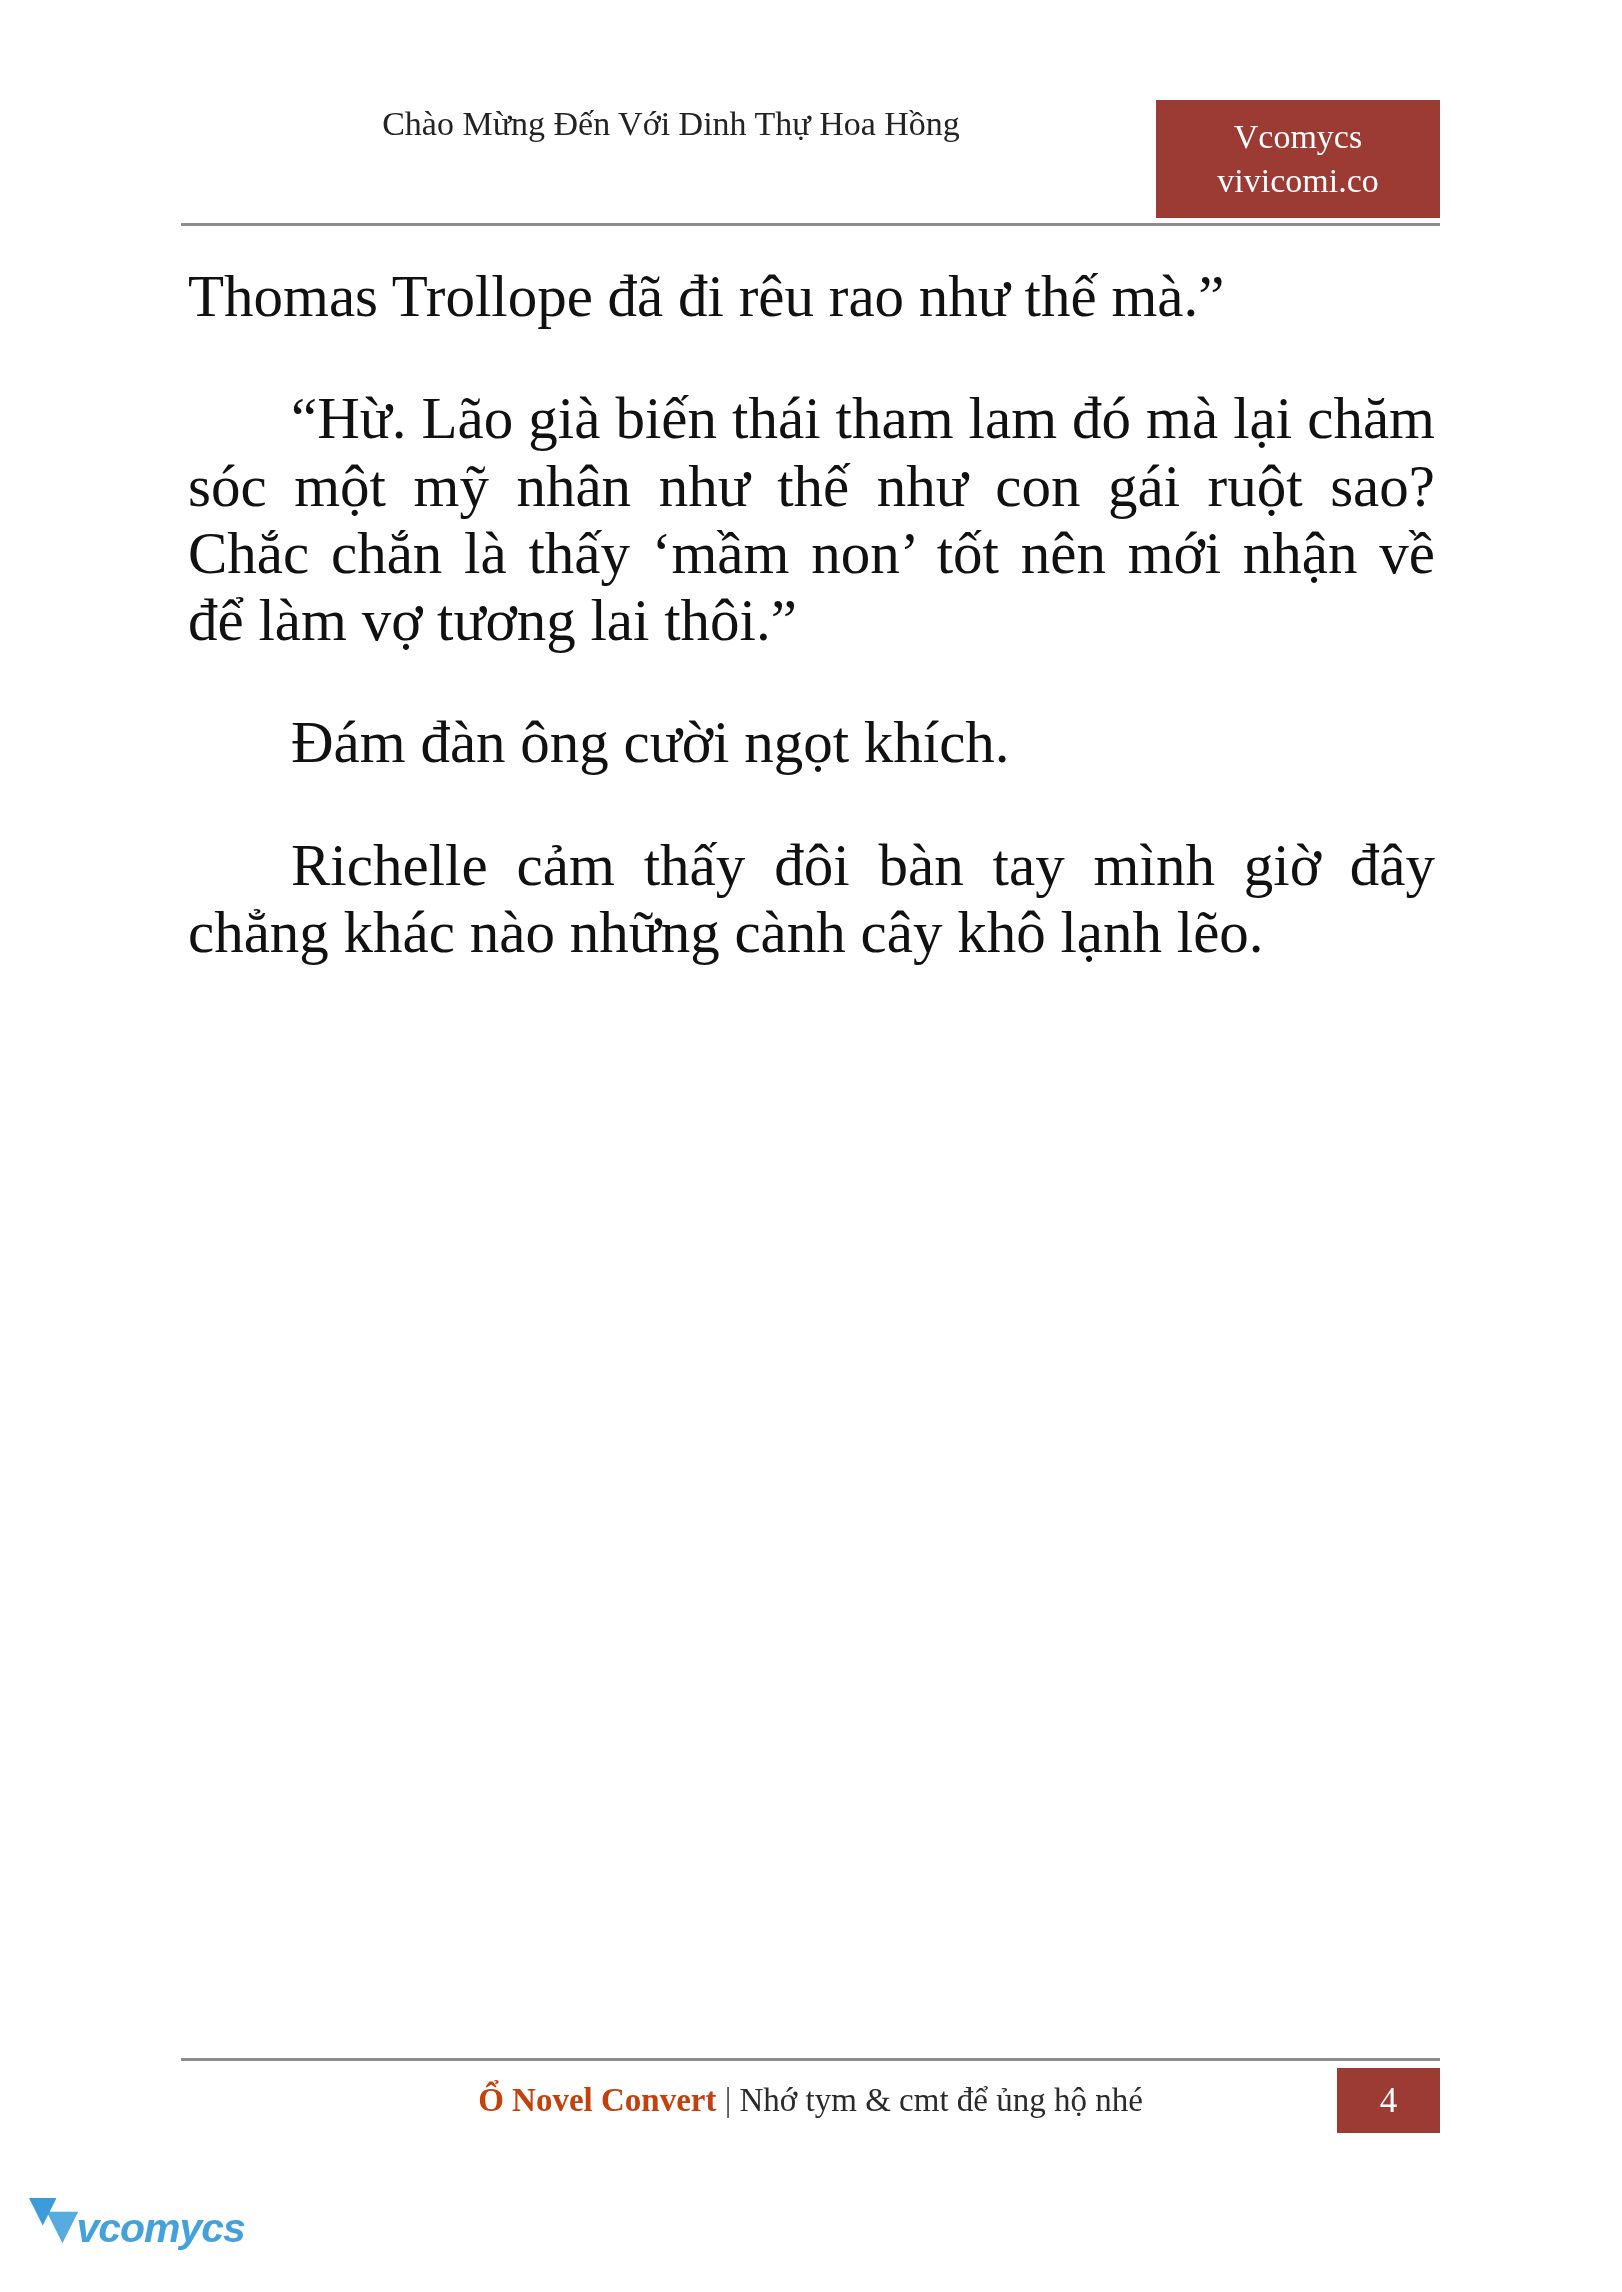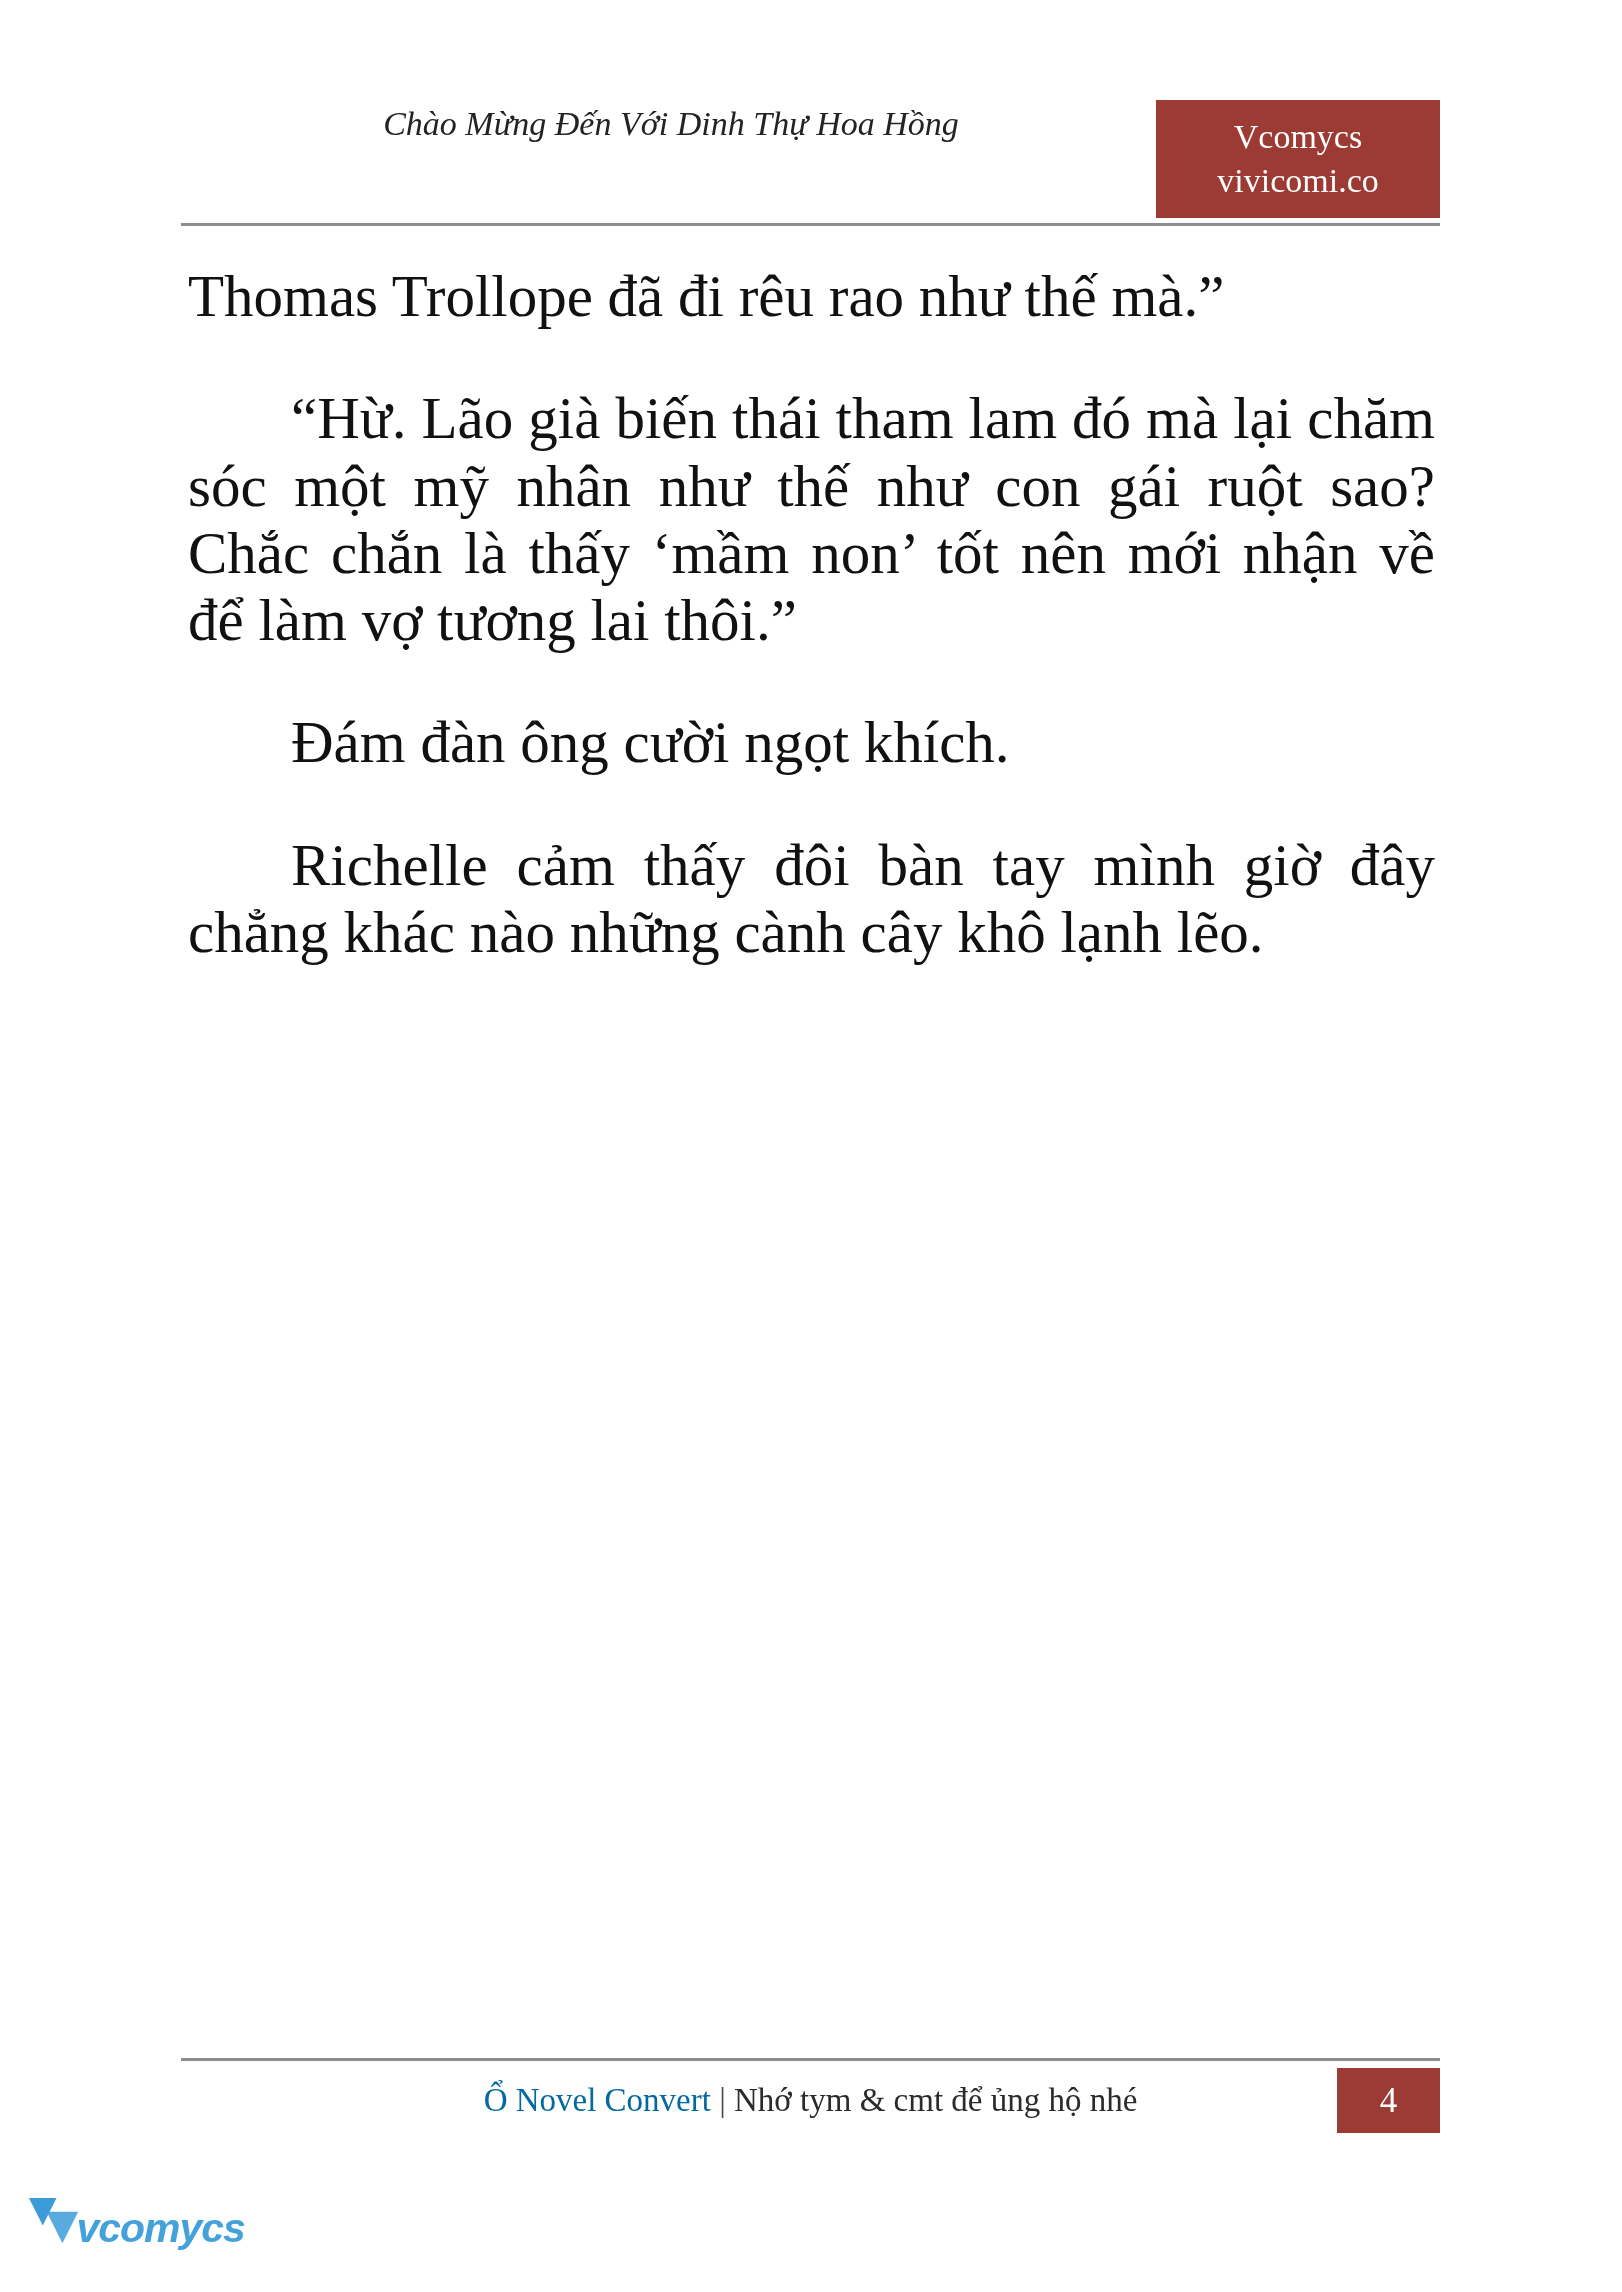--- a/index.html
+++ b/index.html
@@ -36,21 +36,20 @@
     top: 0;
     width: 980px;
     text-align: center;
   }
   .header-line {
     font-family: "Liberation Serif", serif;
     font-size: 34px;
     line-height: 51px;
     color: #232323;
     white-space: nowrap;
-    font-style: italic;
   }
   .brand-box {
     position: absolute;
     right: 0;
     top: 2px;
     width: 284px;
     height: 118px;
     background: #9c3a34;
     color: #ffffff;
     display: flex;
@@ -121,22 +120,22 @@
     position: absolute;
     left: 0;
     top: 0;
     width: 1259px;
     text-align: center;
     font-size: 33px;
     line-height: 65px;
     white-space: nowrap;
   }
   .footer-brand {
-    color: #0369a1;
-    font-weight: normal;
+    color: #c2410c;
+    font-weight: bold;
   }
   .footer-sep {
     color: #4a4a4a;
   }
   .footer-note {
     color: #2b2b2b;
   }
   .page-number {
     position: absolute;
     right: 0;

